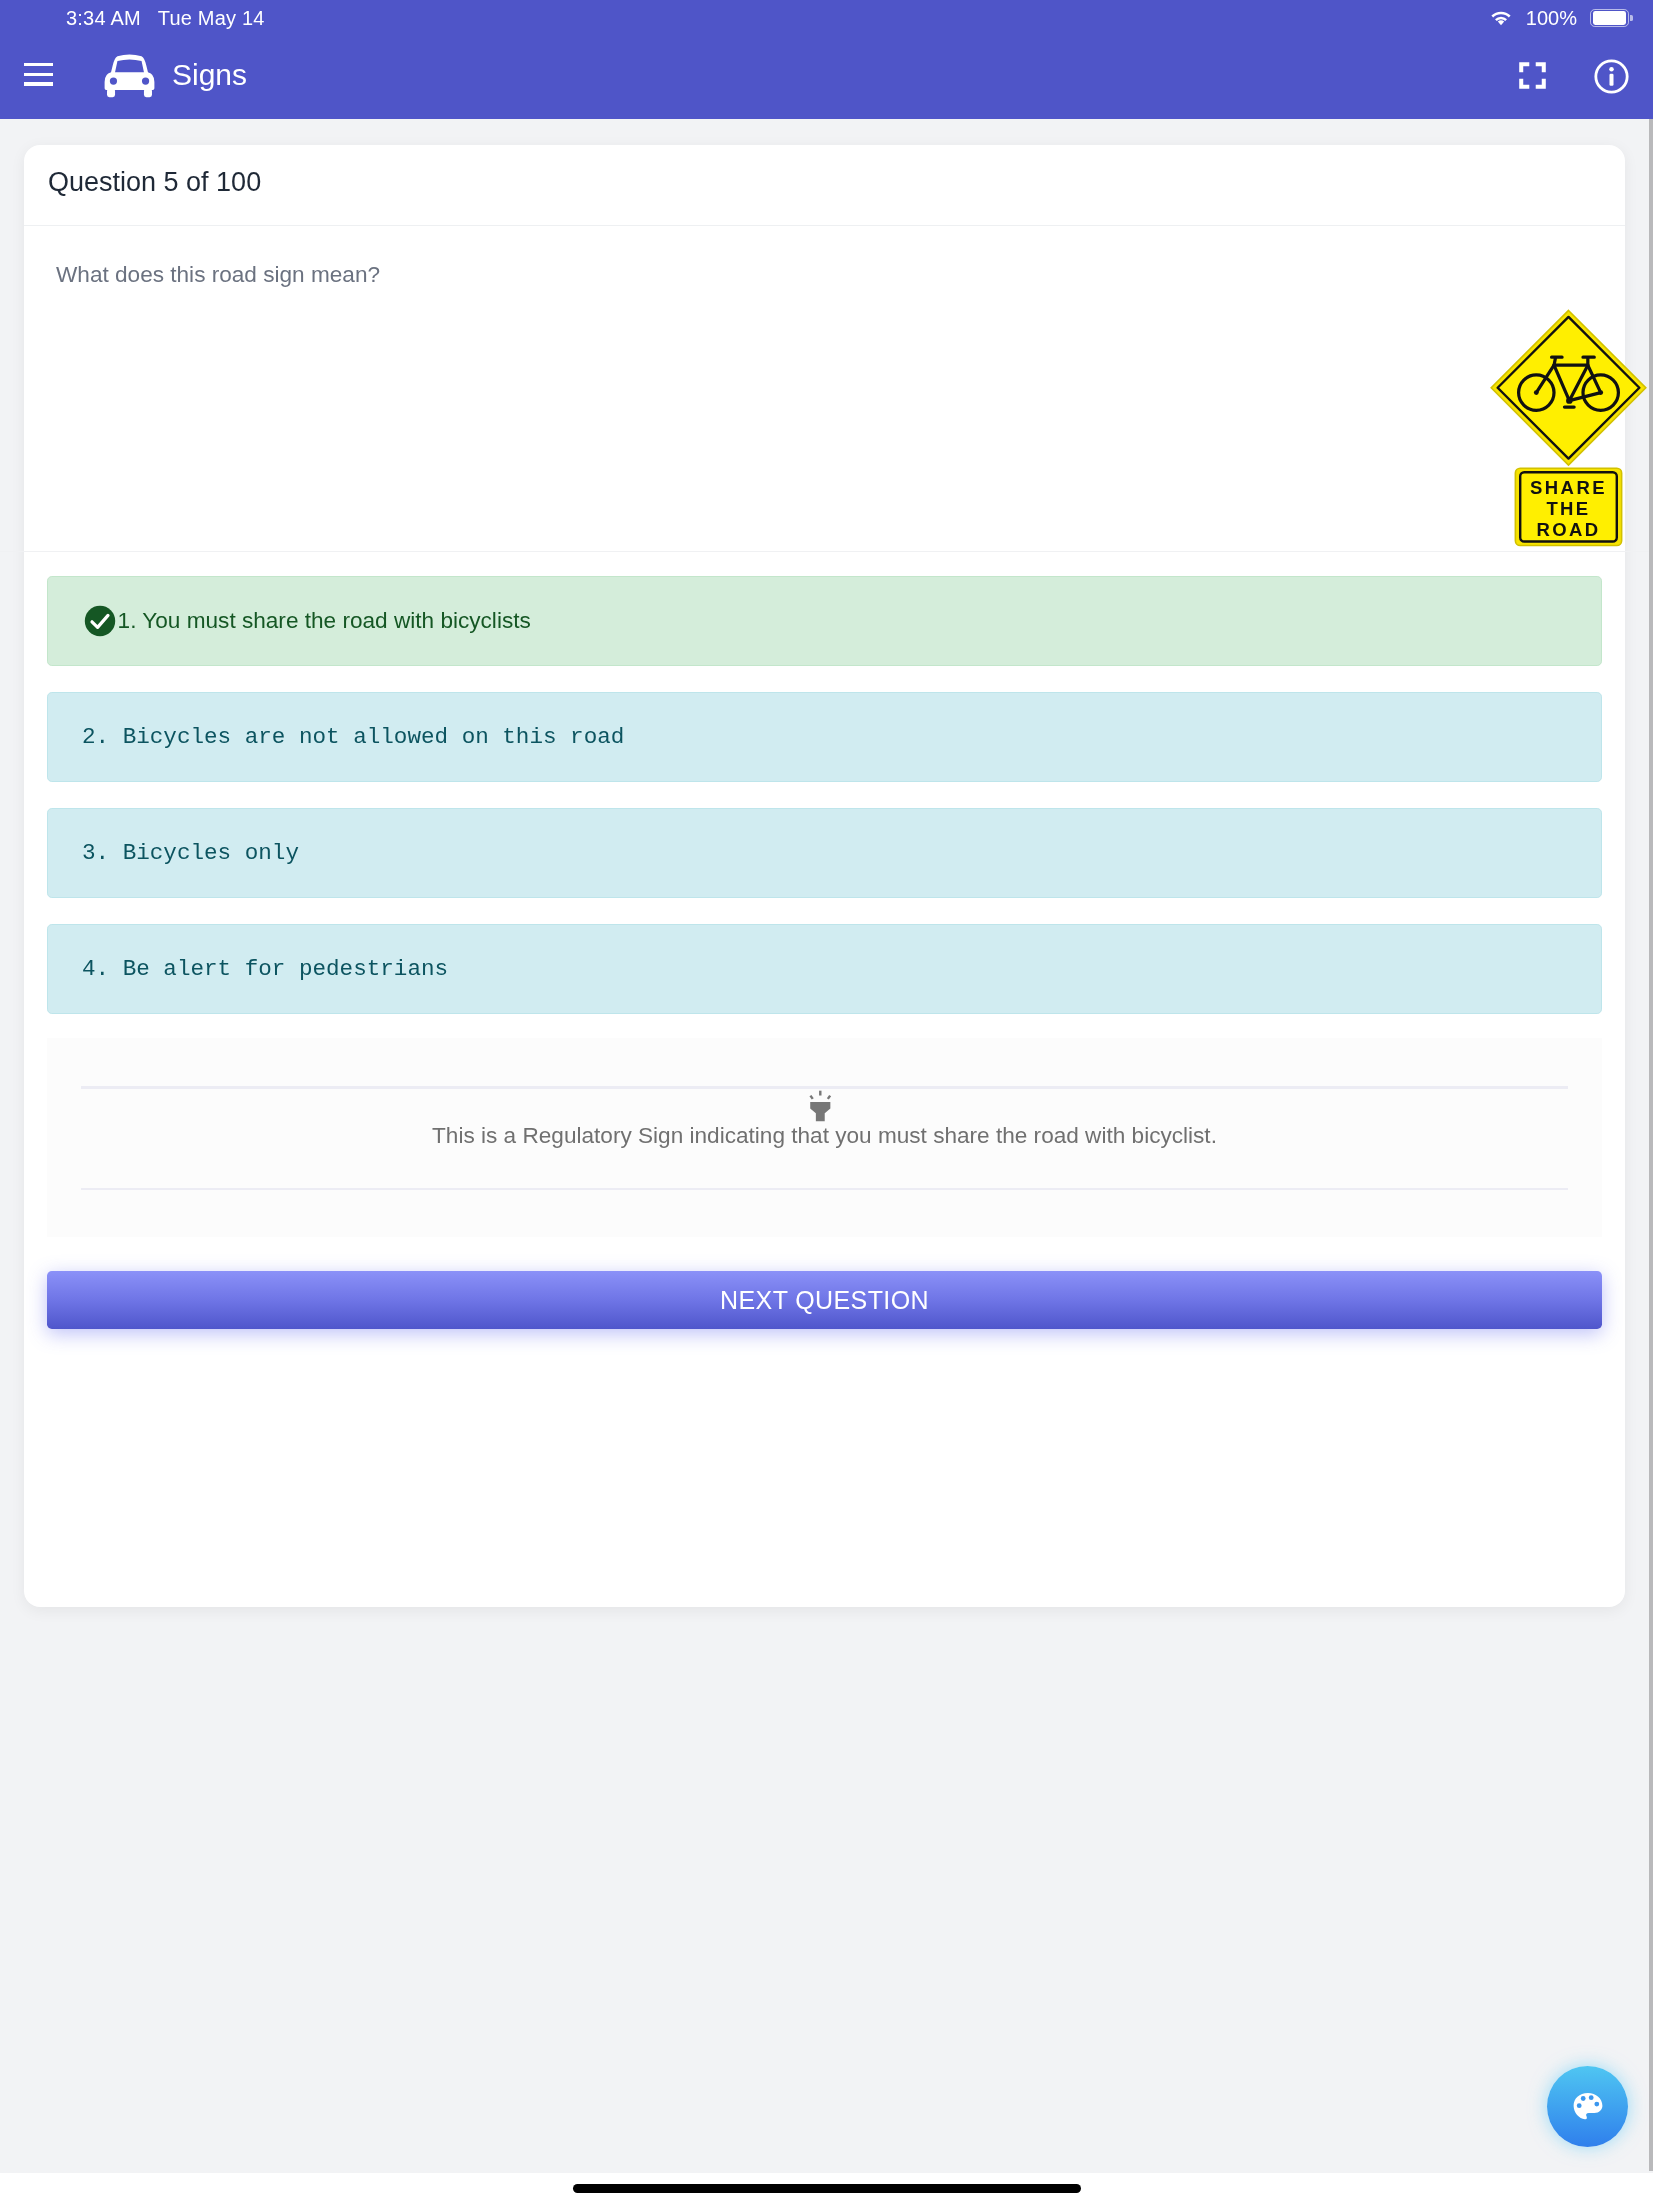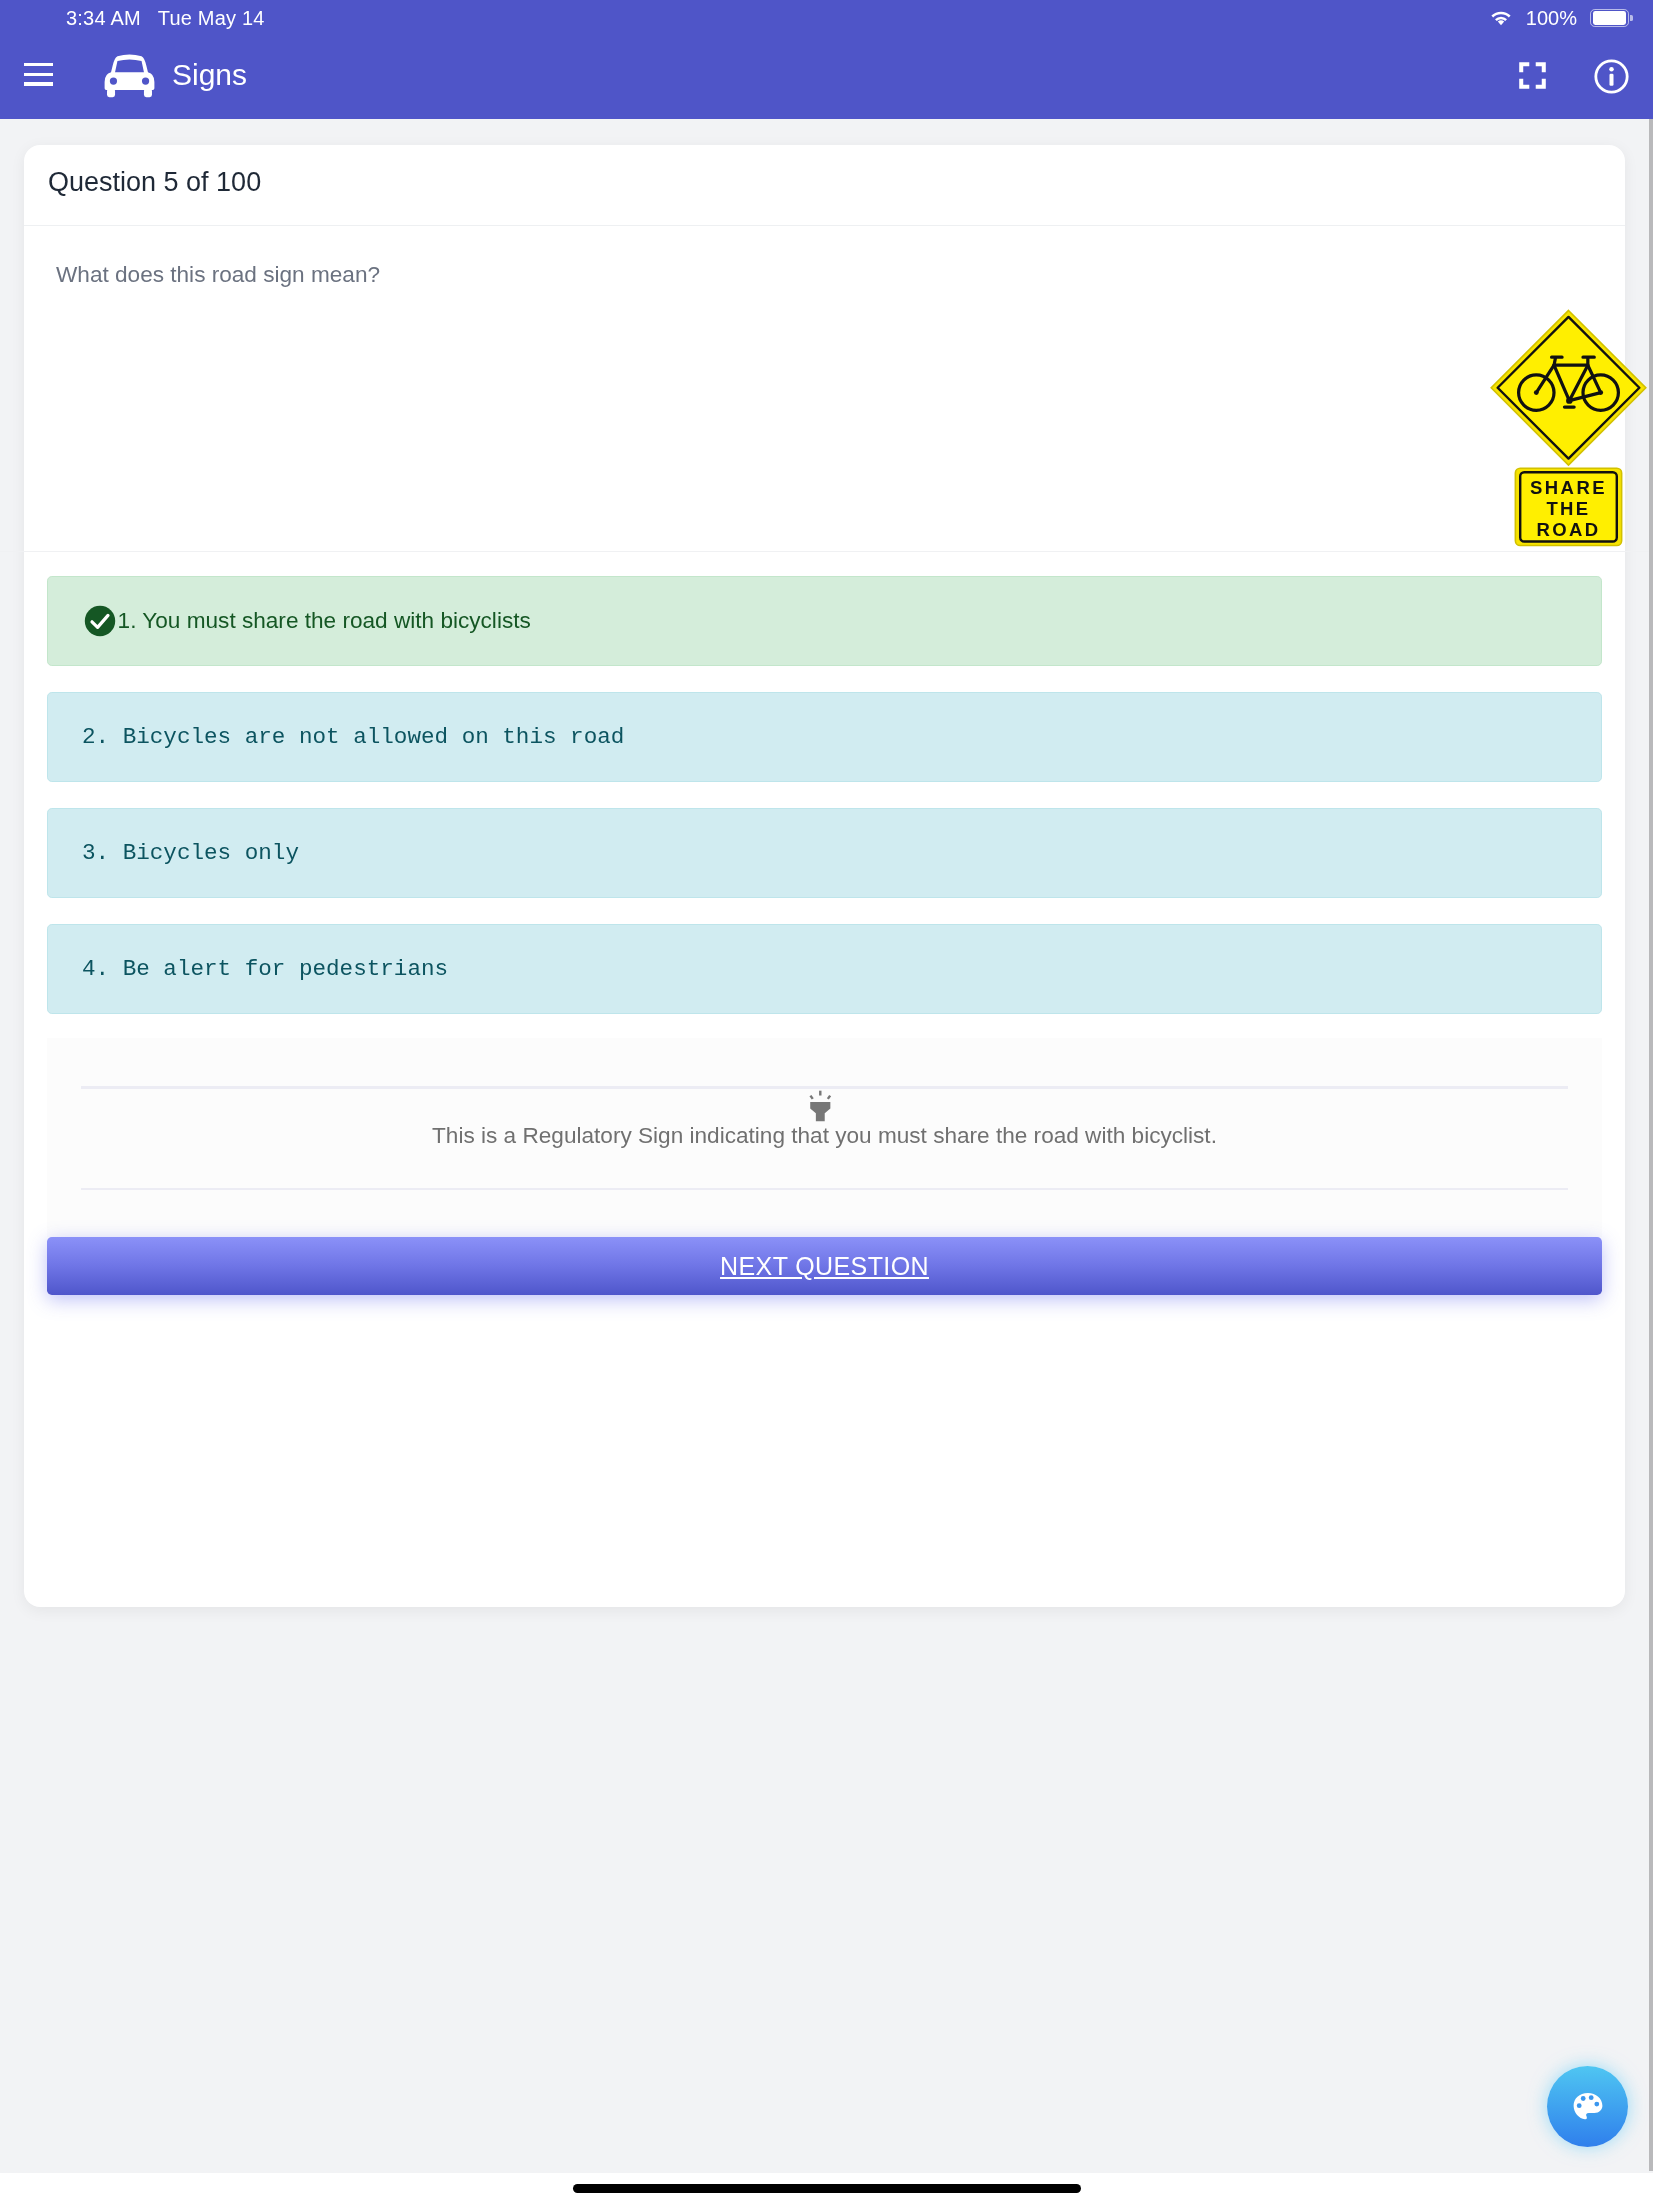--- a/index.html
+++ b/index.html
@@ -57,25 +57,25 @@
   .check-icon { width: 32px; height: 32px; margin-right: 1.6px; flex-shrink: 0; }
 
   .explanation {
     background: #fcfcfc; height: 199px; margin-top: -1.6px; padding: 48px 34px 0 34px;
   }
   .expl-line { height: 2.4px; background: #ececf4; }
   .expl-row { height: 99px; display: flex; align-items: center; font-size: 22.6px; color: #707070; flex-direction: column; }
   .bulb-icon { width: 27.4px; height: 34px; margin-right: 8px; flex-shrink: 0; }
 
   .next-btn {
-    height: 58px; border-radius: 4.8px;
+    margin-top: 34px; height: 58px; border-radius: 4.8px;
     background: linear-gradient(180deg, #8b91f8 0%, #6f75e6 50%, #4f56cb 100%);
     box-shadow: 0 4.8px 19.4px rgba(110,117,240,0.45);
     color: #fff; font-size: 25px; display: flex; align-items: center; justify-content: center;
-    letter-spacing: 0.4px; cursor: pointer; text-decoration: underline;
+    letter-spacing: 0.4px; cursor: pointer;
   }
 
   .fab {
     position: absolute; left: 1547px; top: 2066px; width: 81px; height: 81px; border-radius: 50%;
     background: linear-gradient(180deg, #4fc6f2 0%, #2f7fec 100%);
     box-shadow: 0 0 18px rgba(80,200,250,0.55);
     display: flex; align-items: center; justify-content: center; cursor: pointer;
   }
   .scrollbar { position: absolute; left: 1649px; top: 119px; width: 4px; height: 2052px; background: #b9b9bb; }
   .bottom-strip { position: absolute; left: 0; top: 2173px; width: 1653px; height: 32px; background: #fff; }

